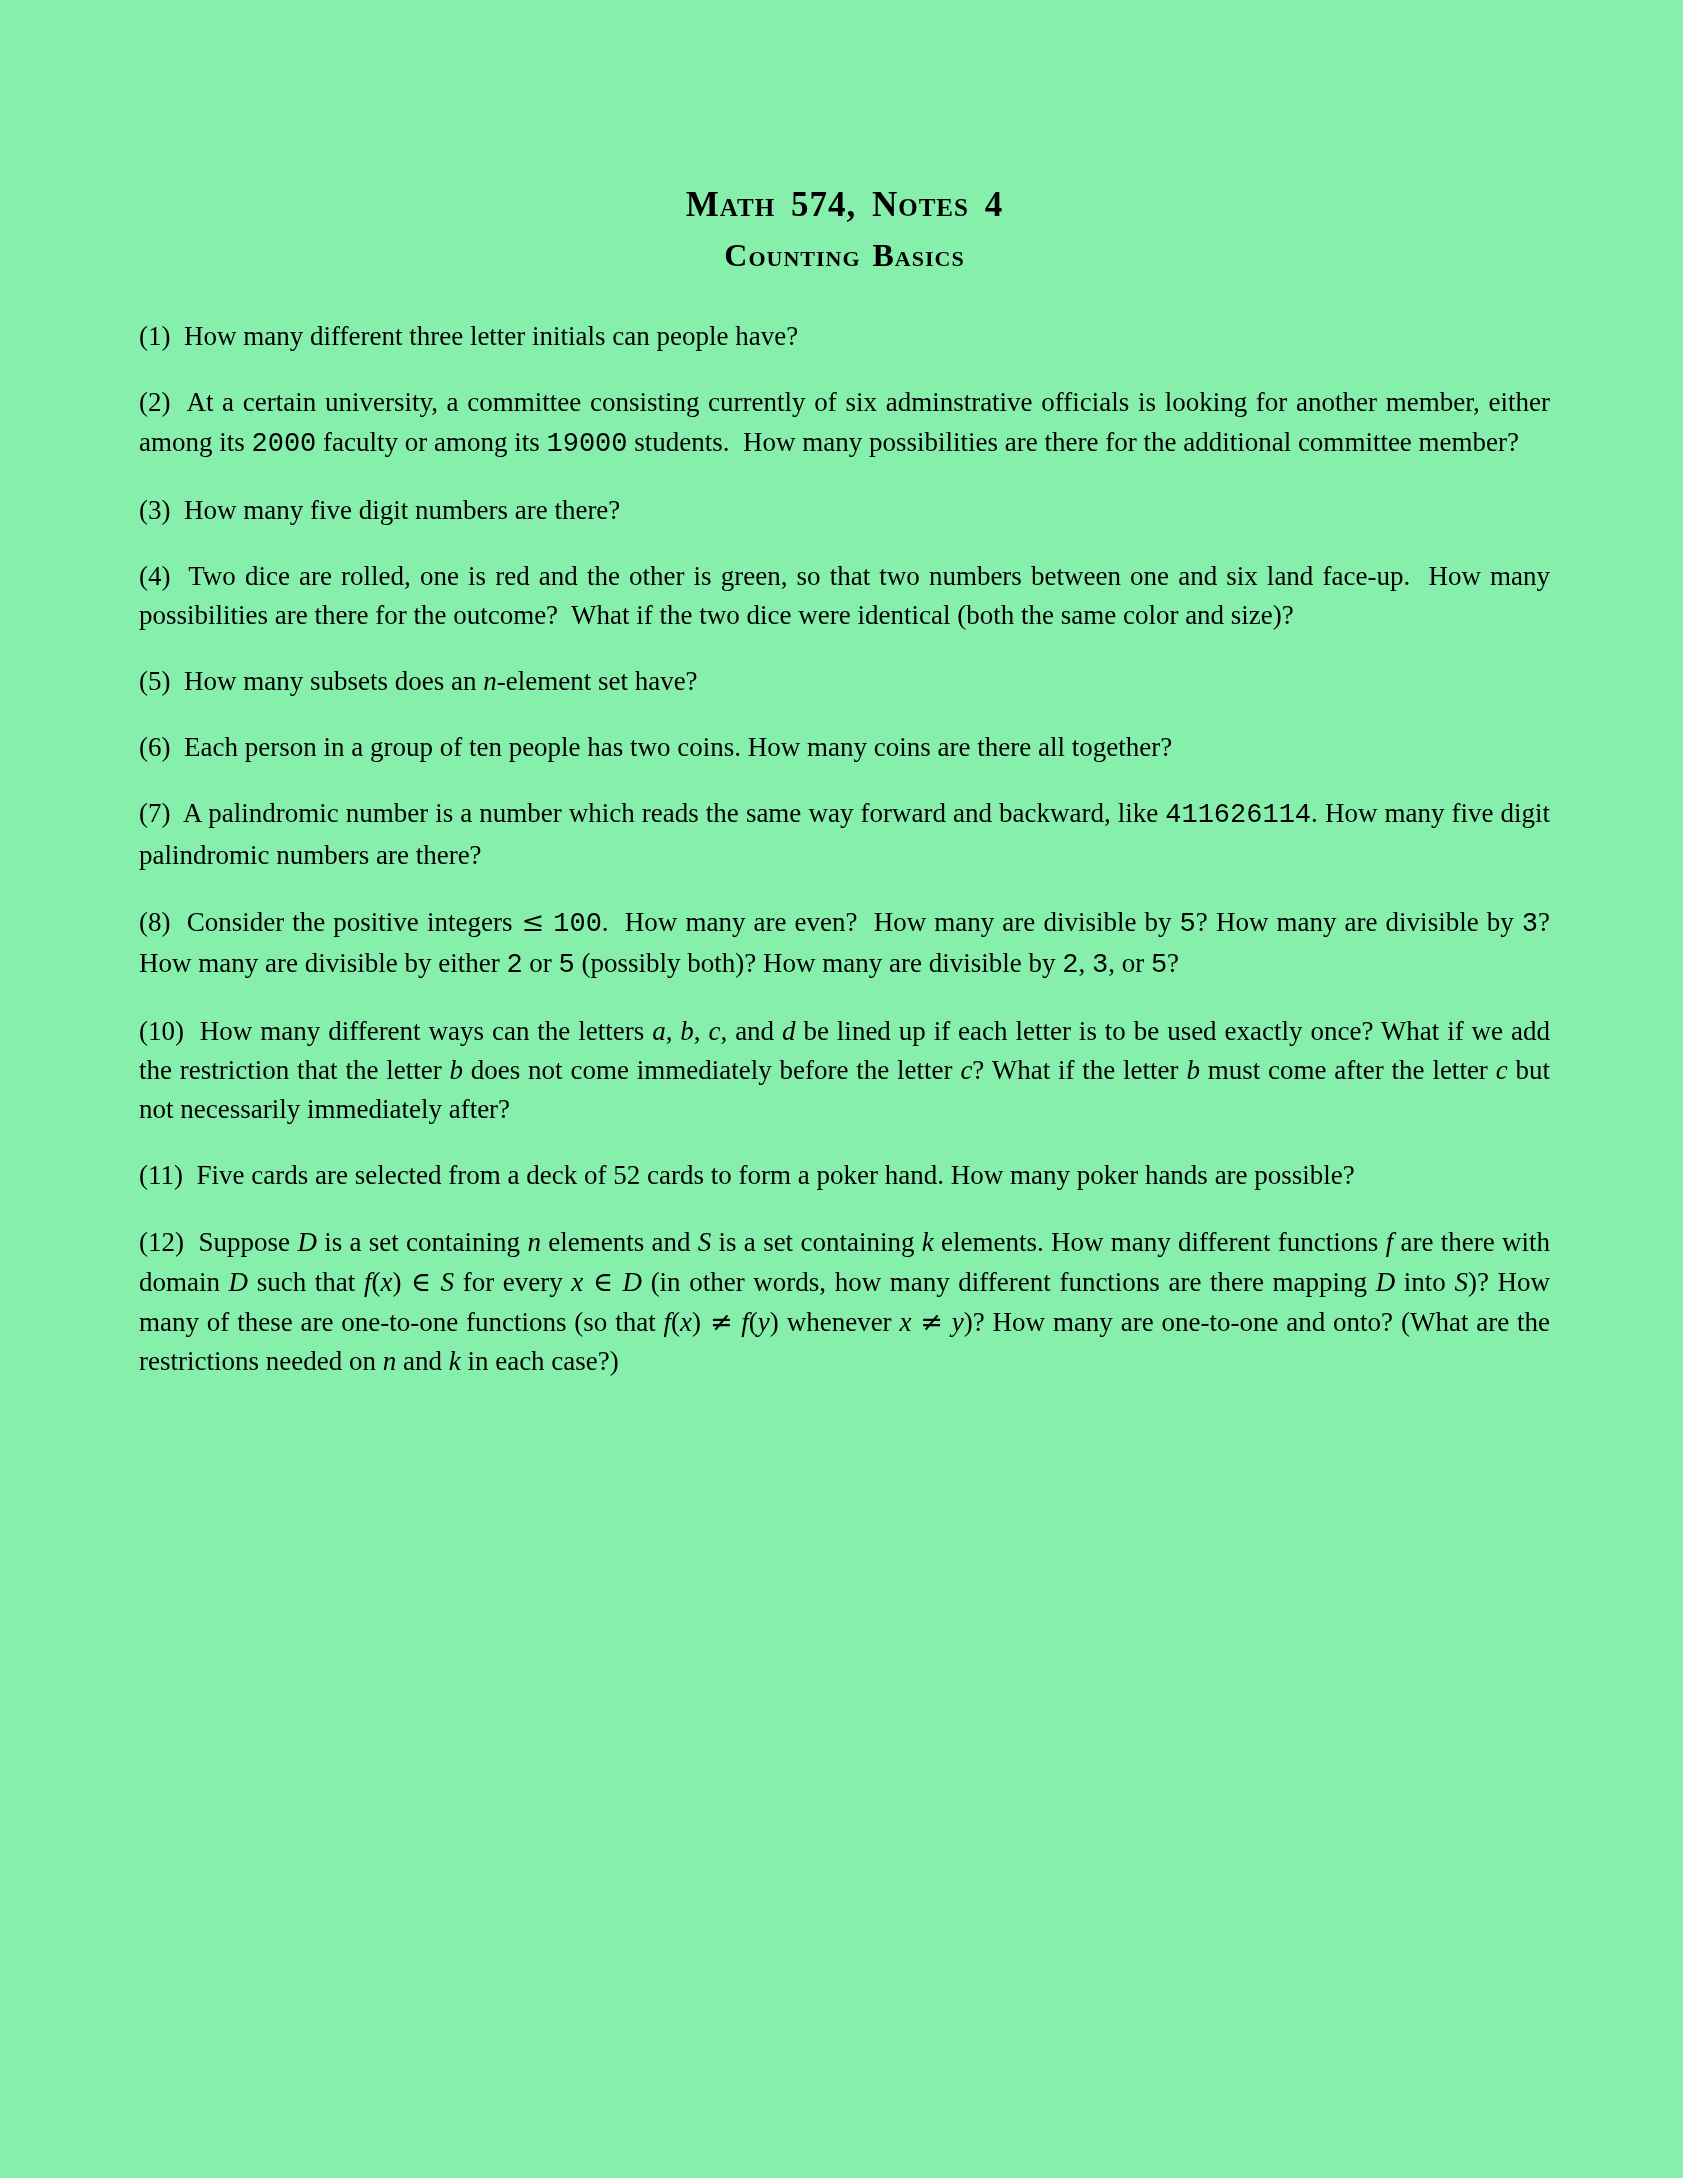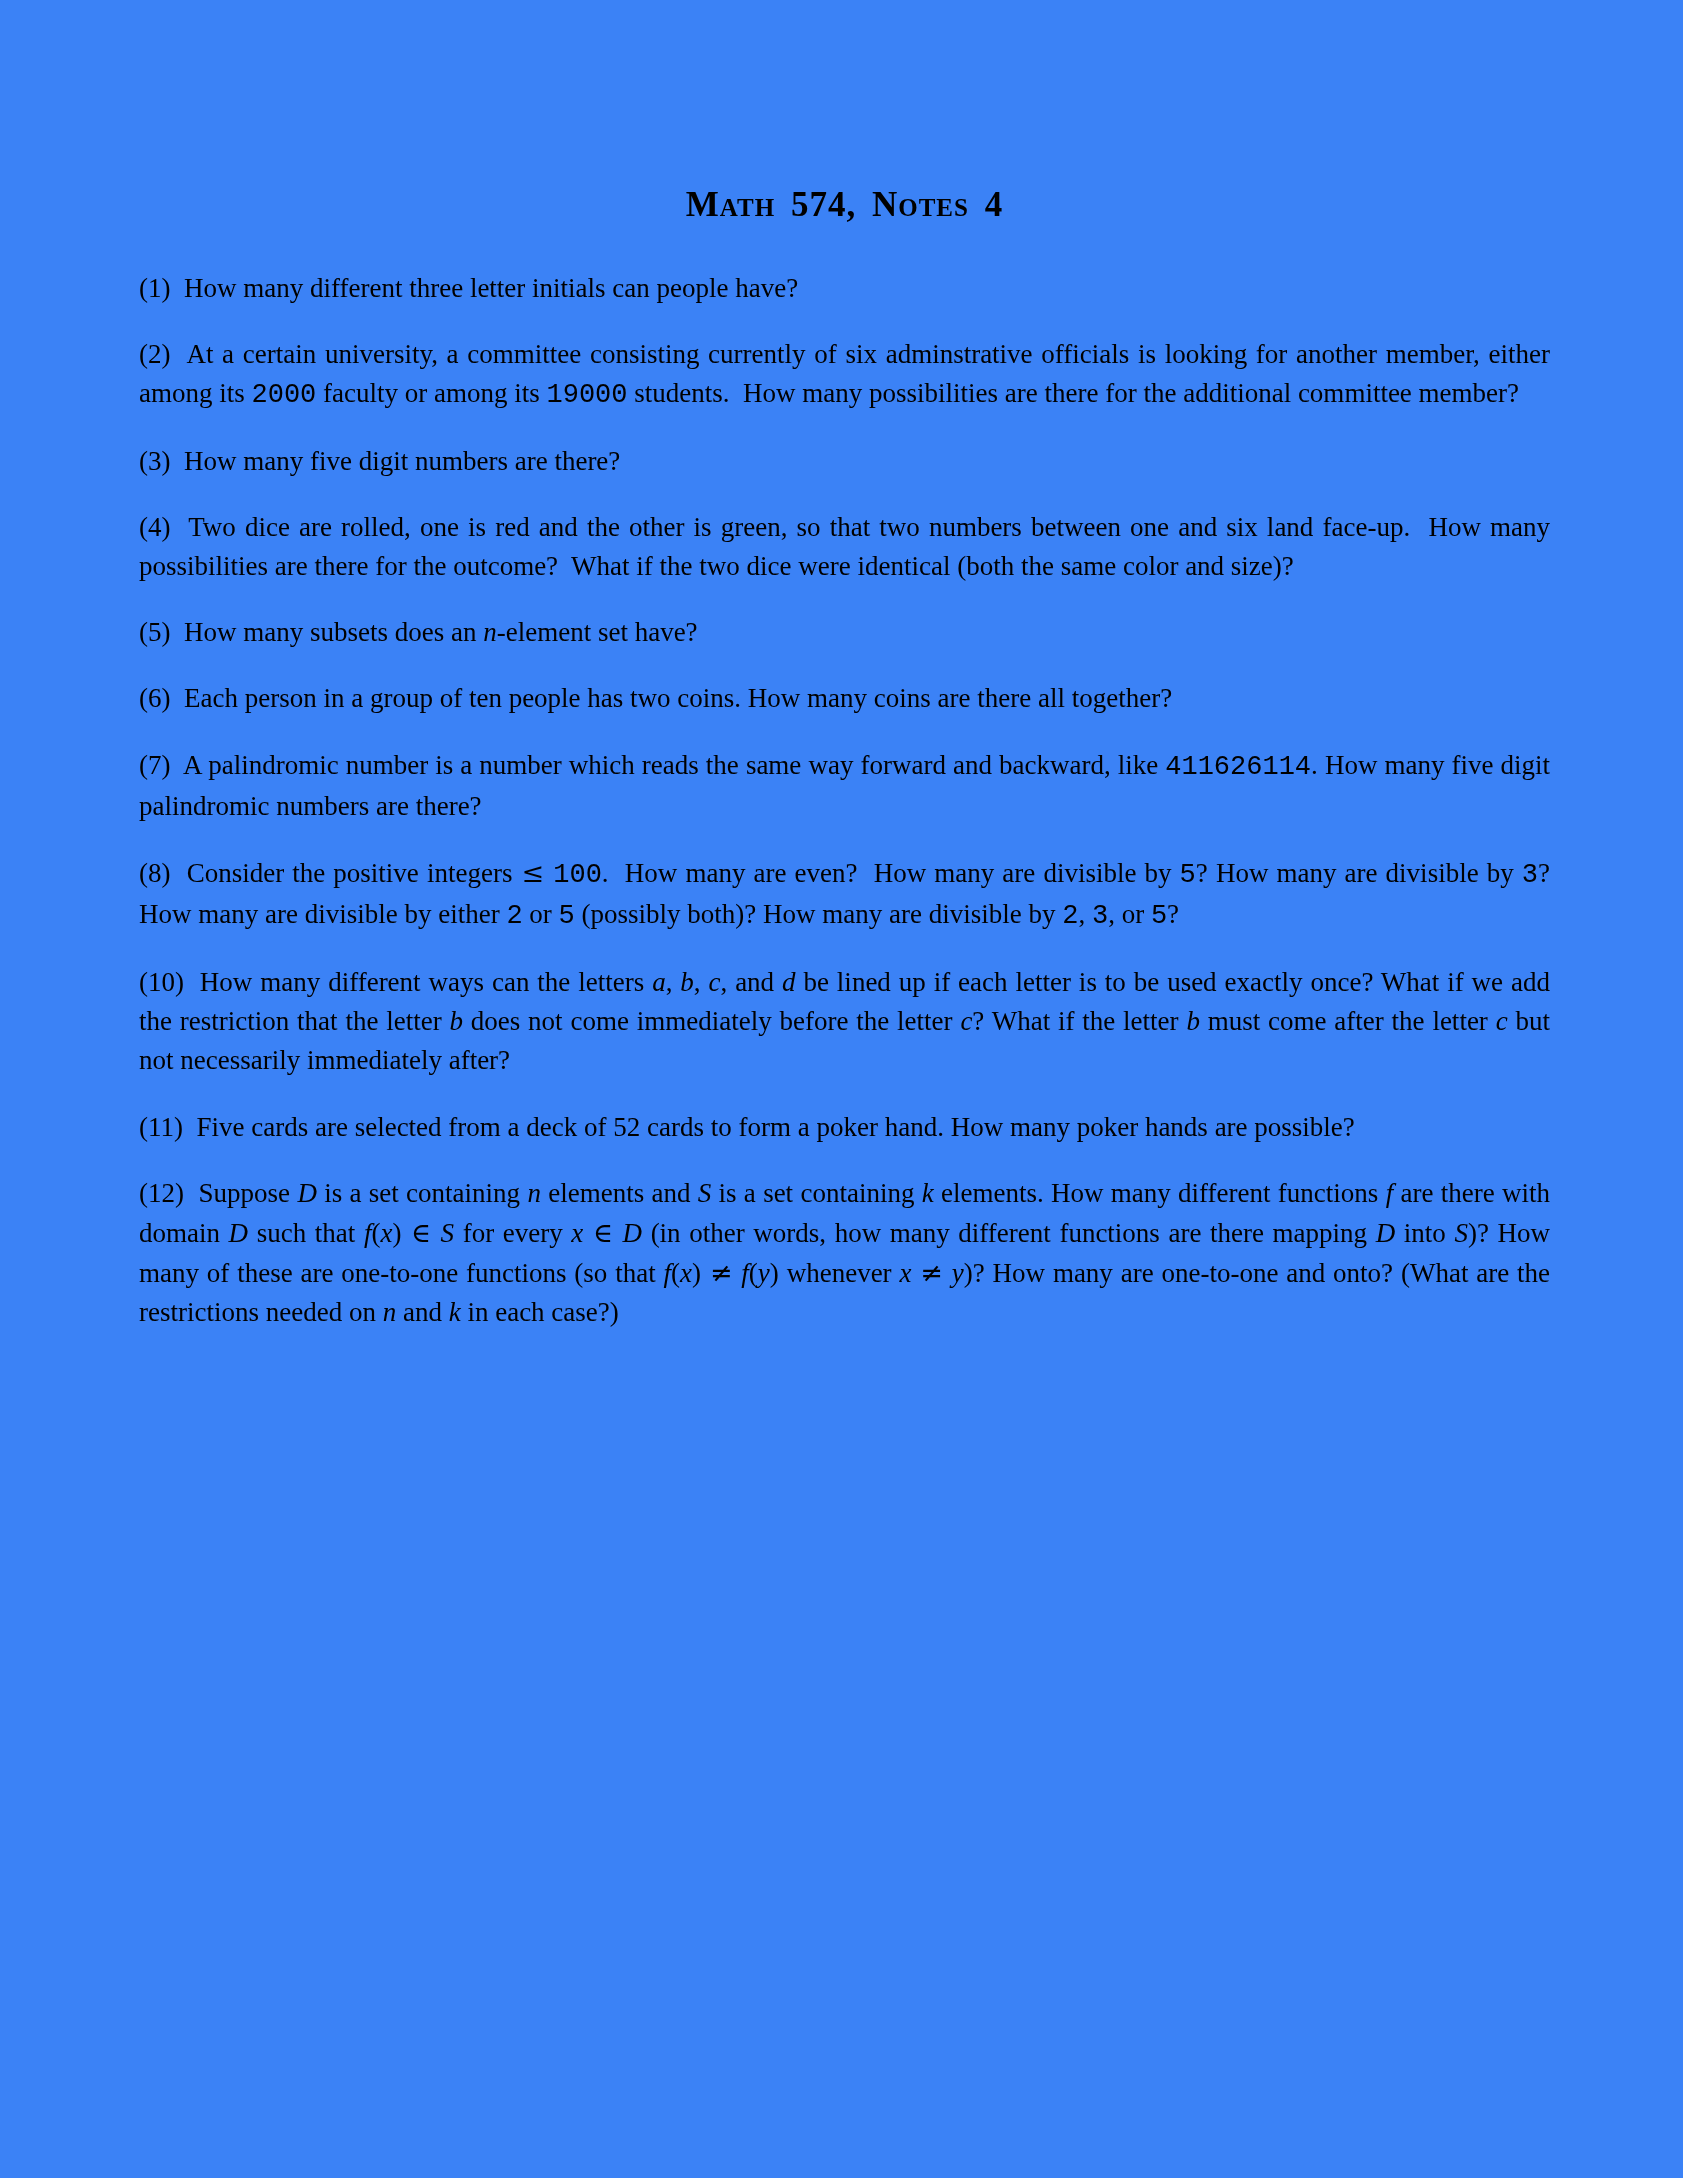--- a/index.html
+++ b/index.html
@@ -11,21 +11,21 @@
     width: 1683px;
     height: 2178px;
     font-family: "Liberation Serif", "DejaVu Serif", serif;
     color: #000000;
     overflow: hidden;
   }
   .page {
     position: relative;
     width: 1683px;
     height: 2178px;
-    background: #3b82f6;
+    background: #86efac;
     box-sizing: border-box;
   }
   .content {
     position: absolute;
     left: 139px;
     top: 0;
     width: 1411px;
   }
   .title-block {
     margin-top: 186px;
@@ -87,20 +87,21 @@
   }
 </style>
 </head>
 <body>
 
 <div class="page">
   <div class="content">
 
     <div class="title-block">
       <div class="title-line1">Math 574, Notes 4</div>
+      <div class="title-line2">Counting Basics</div>
     </div>
 
 
     <div class="items-list">
 
       <div class="item">
         <span class="num">(1)</span>&nbsp;
         How many different three letter initials can people have?
       </div>
 

